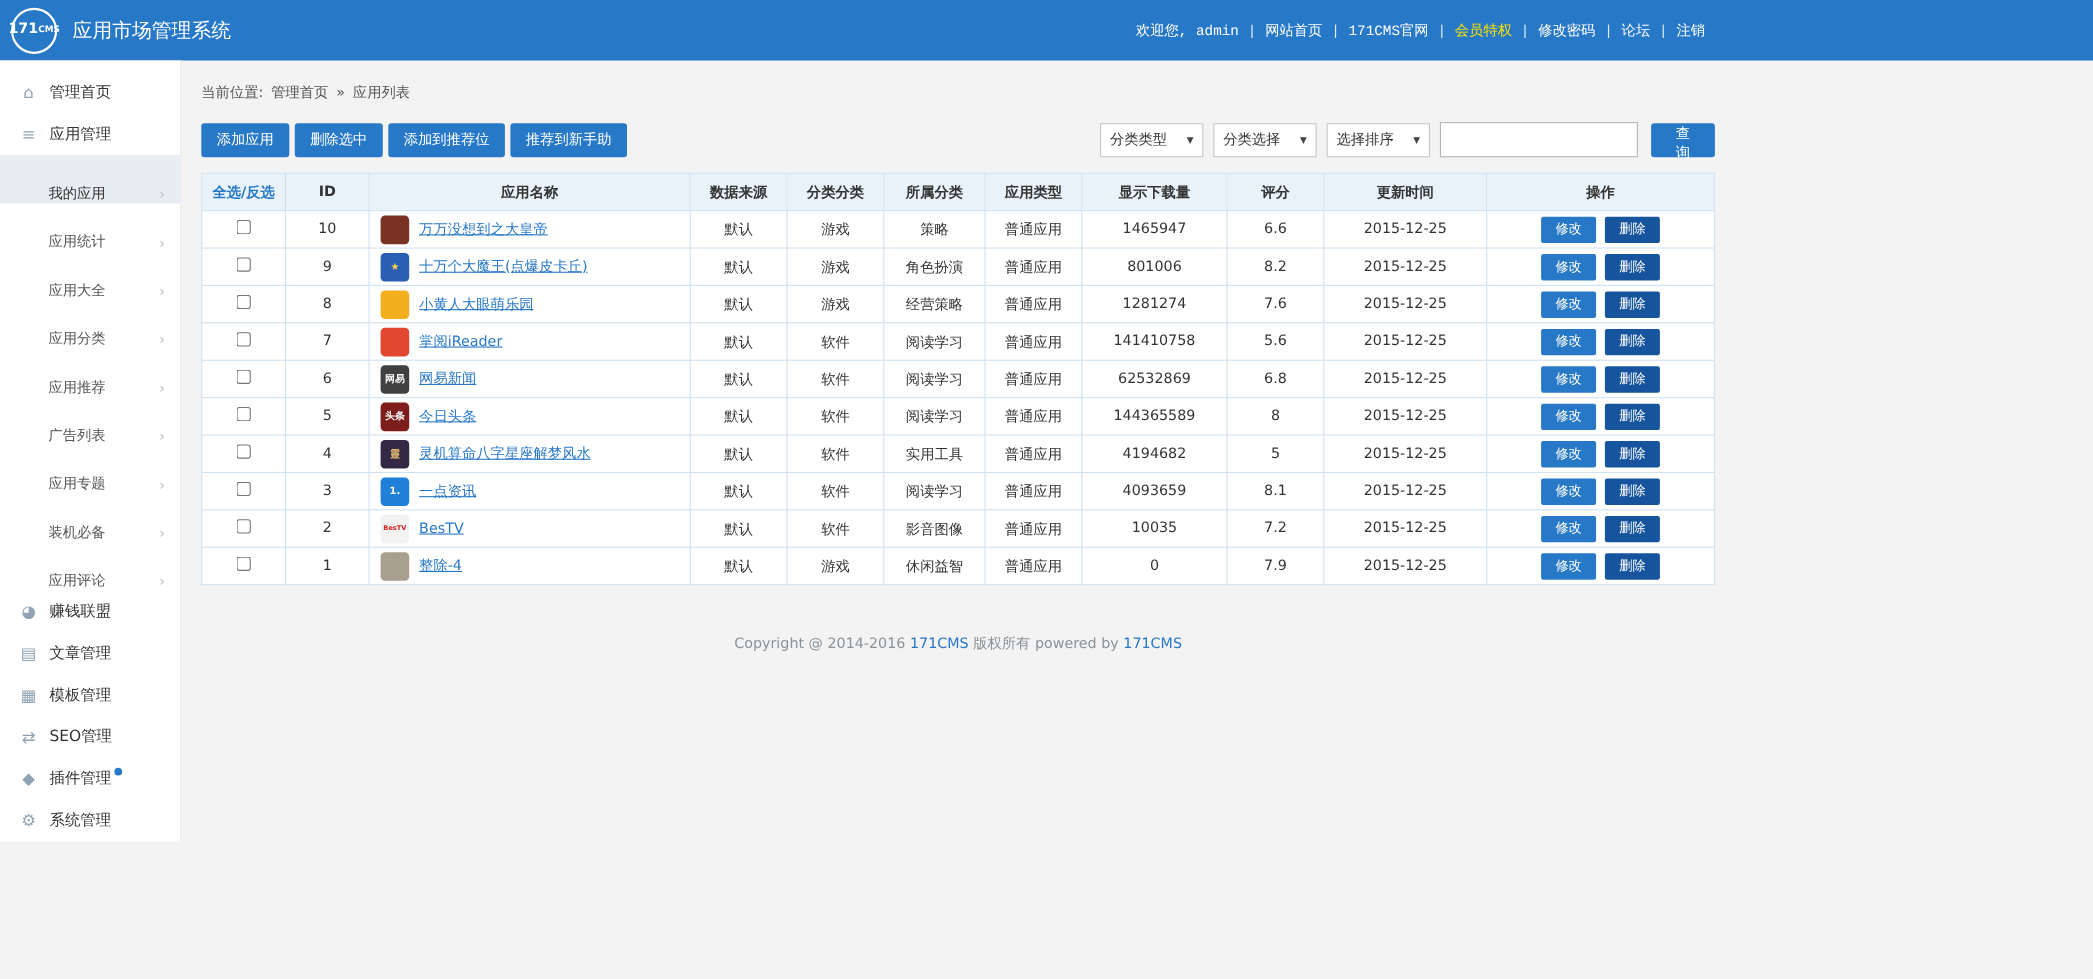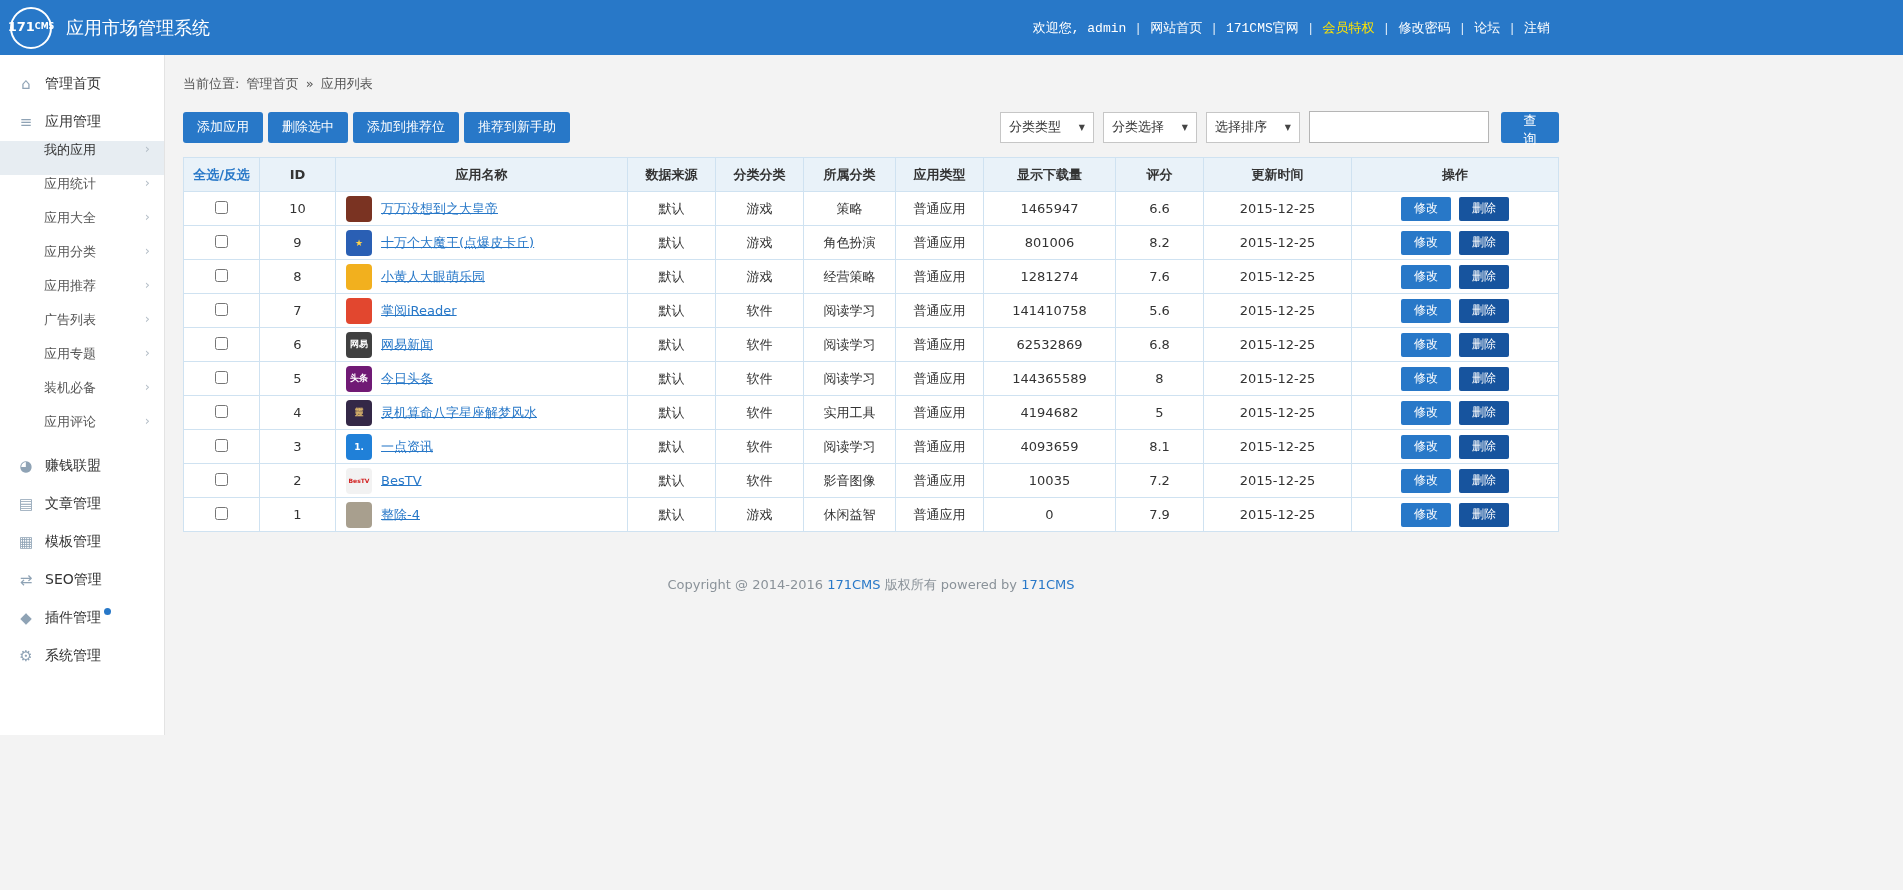--- a/index.html
+++ b/index.html
@@ -28,21 +28,21 @@
   .sidebar {
     width:165px; background:#fff; min-height:680px;
     border-right:1px solid #e3e3e3; padding-top:10px; flex:0 0 auto;
   }
   .side-item {
     display:flex; align-items:center; height:38px; padding:0 16px;
     font-size:14px; color:#333; cursor:pointer; position:relative;
   }
   .side-item .glyph { width:20px; margin-right:9px; color:#8fa3b5; font-size:15px; text-align:center; }
   .side-sub-item {
-    display:flex; align-items:flex-start; height:34px; padding:0 14px 0 44px;
+    display:flex; align-items:flex-end; height:44px; padding:0 14px 0 44px;
     font-size:13px; color:#555; cursor:pointer;
   }
   .side-sub-item .arrow { margin-left:auto; color:#b4bec7; font-size:13px; }
   .side-sub-item.active { background:#e7edf2; color:#333; }
   .badge-dot { width:7px; height:7px; border-radius:50%; background:#2878c8; margin-left:3px; align-self:flex-start; margin-top:9px; }
   
   .content { width:1412px; padding:14px 18px 0; flex:0 0 auto; }
   .breadcrumb { color:#555; font-size:13px; margin:6px 0 18px; }
   .breadcrumb a { color:#555; text-decoration:none; cursor:pointer; margin:0 3px; }
   .toolbar { display:flex; align-items:center; margin-bottom:14px; }
@@ -296,21 +296,21 @@
             <td>阅读学习</td>
             <td>普通应用</td>
             <td>62532869</td>
             <td>6.8</td>
             <td>2015-12-25</td>
             <td class="actions-cell"><button class="btn-sm edit">修改</button><button class="btn-sm del">删除</button></td>
           </tr>
           <tr>
             <td><input type="checkbox" style=""></td>
             <td>5</td>
-            <td class="name-cell"><span class="app-icon" style="background: #701a75; color: rgb(255, 255, 255);">头条</span><a class="app-link">今日头条</a></td>
+            <td class="name-cell"><span class="app-icon" style="background: #7f1d1d; color: rgb(255, 255, 255);">头条</span><a class="app-link">今日头条</a></td>
             <td>默认</td>
             <td>软件</td>
             <td>阅读学习</td>
             <td>普通应用</td>
             <td>144365589</td>
             <td>8</td>
             <td>2015-12-25</td>
             <td class="actions-cell"><button class="btn-sm edit">修改</button><button class="btn-sm del">删除</button></td>
           </tr>
           <tr>

